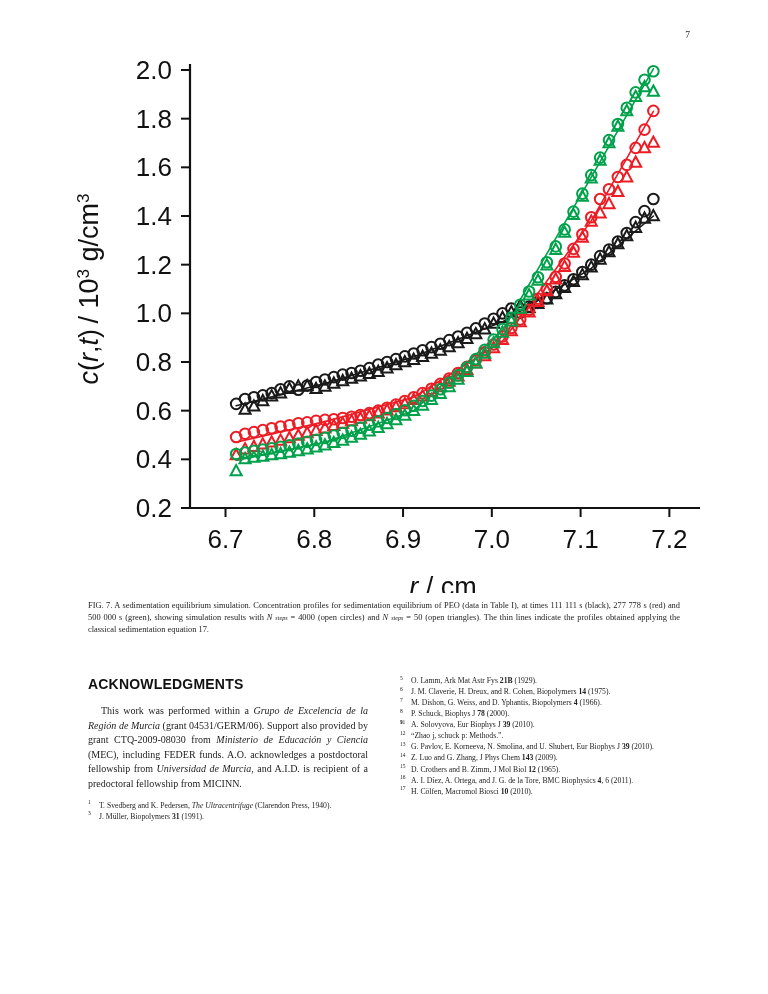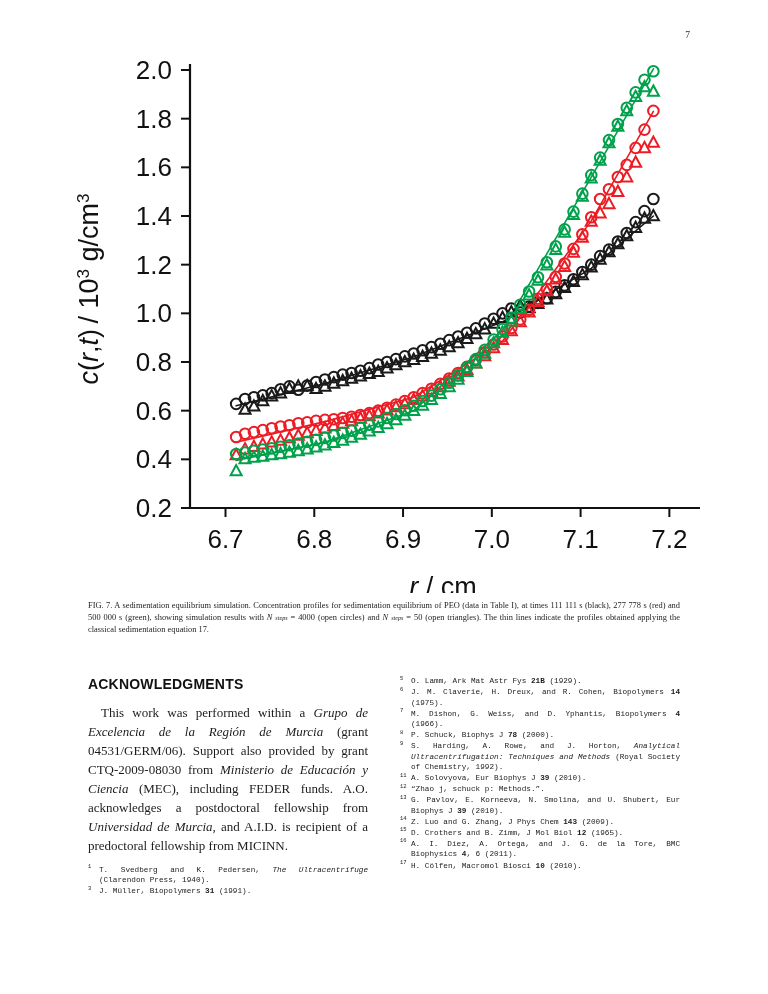--- a/index.html
+++ b/index.html
@@ -47,30 +47,30 @@
   .col{position:absolute;top:0;width:280px;}
   .col-left{left:0;}
   .col-right{left:312px;}
   .ack-heading{
     font-family:"Liberation Sans", sans-serif;
     font-size:14px; font-weight:bold; letter-spacing:0.2px;
     color:#111; margin:0 0 12px 0;
   }
   .ack-para{
     font-family:"Liberation Serif", serif;
-    font-size:13px; line-height:1.46; text-align:justify;
+    font-size:10px; line-height:1.46; text-align:justify;
     text-indent:13px; margin:0 0 9px 0; color:#1c1c1c;
   }
   .ack-para i{font-style:italic;}
   .ref-list{
     list-style:none;margin:0;padding:0;
   }
   .ref-item{
     position:relative;
-    font-family:Liberation Mono, monospace;
+    font-family:Liberation Serif, serif;
     font-size:7.7px; line-height:1.36;
     text-align:justify;
     padding-left:11px;
     margin-bottom:0.6px;
     color:#1c1c1c;
   }
   .ref-item .refnum{
     position:absolute; left:0; top:-1.5px;
     font-size:5.5px;
     vertical-align:super;
@@ -454,21 +454,21 @@
         <li class="ref-item"><sup class="refnum">1</sup><span>T. Svedberg and K. Pedersen, <i>The Ultracentrifuge</i> (Clarendon Press, 1940).</span></li>
         <li class="ref-item"><sup class="refnum">3</sup><span>J. Müller, Biopolymers <b>31</b> (1991).</span></li>
       </ol>
   </div>
   <div class="col col-right">
     <ol class="ref-list" id="ref-list-right">
         <li class="ref-item"><sup class="refnum">5</sup><span>O. Lamm, Ark Mat Astr Fys <b>21B</b> (1929).</span></li>
         <li class="ref-item"><sup class="refnum">6</sup><span>J. M. Claverie, H. Dreux,  and R. Cohen, Biopolymers <b>14</b> (1975).</span></li>
         <li class="ref-item"><sup class="refnum">7</sup><span>M. Dishon, G. Weiss,  and D. Yphantis, Biopolymers <b>4</b> (1966).</span></li>
         <li class="ref-item"><sup class="refnum">8</sup><span>P. Schuck, Biophys J <b>78</b> (2000).</span></li>
-        <li class="ref-item"><sup class="refnum">9</sup><span>S. Harding, A. Rowe,  and J. Horton, <i>Analytical Ultracentrifugation: Techniques and Methods</i> (Royal Society of Chemistry, 1992).</span></li>
+        <li class="ref-item"><sup class="refnum">9</sup></li>
         <li class="ref-item"><sup class="refnum">11</sup><span>A. Solovyova, Eur Biophys J <b>39</b> (2010).</span></li>
         <li class="ref-item"><sup class="refnum">12</sup><span>“Zhao j, schuck p: Methods.”.</span></li>
         <li class="ref-item"><sup class="refnum">13</sup><span>G. Pavlov, E. Korneeva, N. Smolina,  and U. Shubert, Eur Biophys J <b>39</b> (2010).</span></li>
         <li class="ref-item"><sup class="refnum">14</sup><span>Z. Luo and G. Zhang, J Phys Chem <b>143</b> (2009).</span></li>
         <li class="ref-item"><sup class="refnum">15</sup><span>D. Crothers and B. Zimm, J Mol Biol <b>12</b> (1965).</span></li>
         <li class="ref-item"><sup class="refnum">16</sup><span>A. I. Díez, A. Ortega,  and J. G. de la Tore, BMC Biophysics <b>4</b>, 6 (2011).</span></li>
         <li class="ref-item"><sup class="refnum">17</sup><span>H. Cölfen, Macromol Biosci <b>10</b> (2010).</span></li>
       </ol>
   </div>
 </div>

